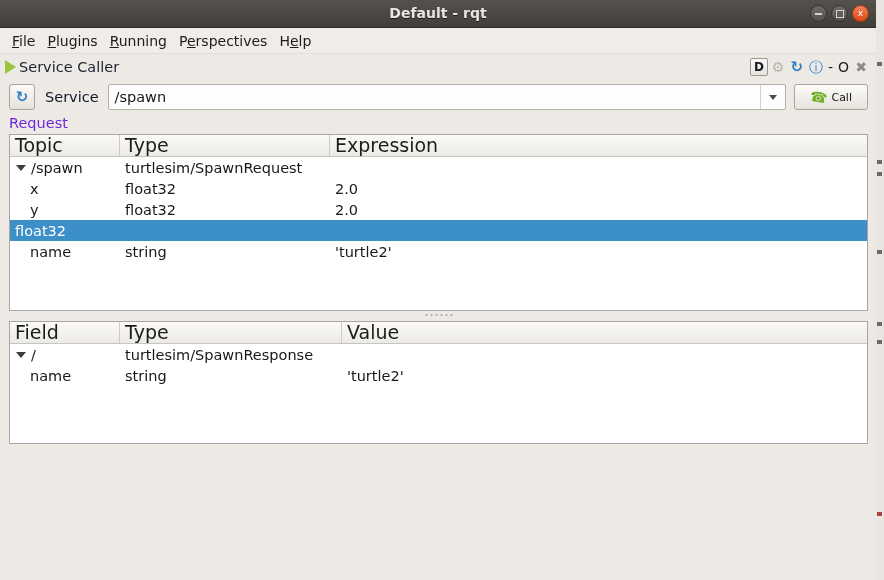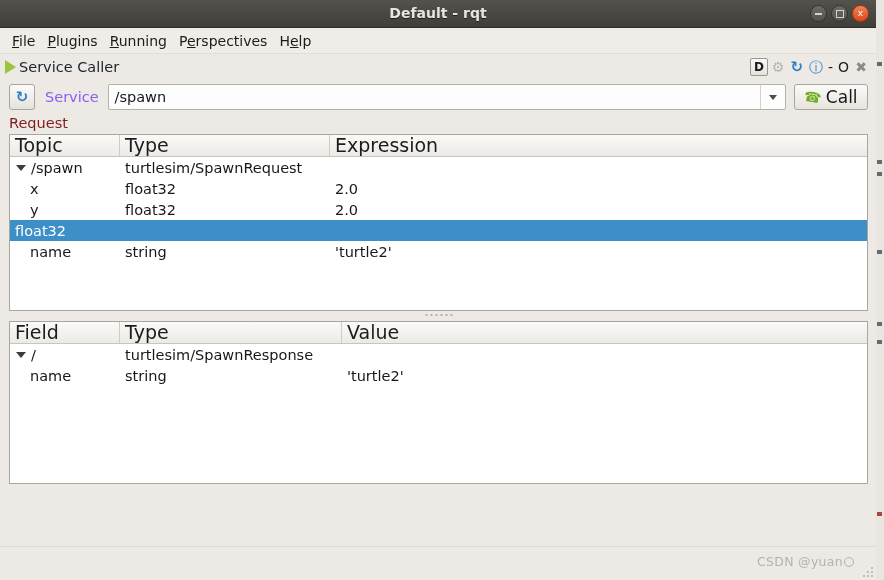--- a/index.html
+++ b/index.html
@@ -189,21 +189,21 @@
   }
   .refresh-glyph {
     font-size: 15px;
     color: #2e7fc4;
     line-height: 1;
     font-weight: bold;
   }
   #service-row .svc-label {
     margin: 0 9px 0 10px;
     font-size: 14.5px;
-    color: #8b5cf6;
+    color: #0f172a;
     white-space: nowrap;
   }
   .combo {
     flex: 1 1 auto;
     height: 26px;
     background: #fdfdfd;
     border: 1px solid #b4b0aa;
     border-radius: 2px;
     box-sizing: border-box;
     display: flex;
@@ -249,28 +249,28 @@
     padding: 0 9px;
     flex: none;
   }
   #call-btn .phone {
     color: #6fae22;
     font-size: 14px;
     line-height: 1;
     transform: rotate(10deg);
   }
   #call-btn .call-label {
-    font-size: 17px;
+    font-size: 11px;
     color: #17181a;
   }
 
   
   .section-label {
     font-size: 14.5px;
-    color: #7f1d1d;
+    color: #6d28d9;
     padding: 1px 0 3px 9px;
   }
 
   
   .tree-panel {
     margin: 0 8px 0 9px;
     border: 1px solid #a9a6a0;
     background: #ffffff;
     box-sizing: border-box;
     overflow: hidden;
@@ -498,21 +498,21 @@
     <div class="grip">
       <i></i>
         <i></i>
         <i></i>
         <i></i>
         <i></i>
         <i></i>
     </div>
   </div>
 
-  <div class="tree-panel" style="height:163px">
+  <div class="tree-panel" style="height:123px">
     <div class="tree-header">
       <div class="hcell" style="width:110px">Field</div>
       <div class="hcell" style="width:222px">Type</div>
       <div class="hcell" style="flex:1 1 auto;border-right:none">Value</div>
     </div>
     <div class="tree-body" id="response-rows">
         <div class="trow">
           <div class="cell c-name" style="width: 110px; padding-left: 6px;">
             <span class="arrow"></span>
             <span>/</span>
@@ -523,28 +523,14 @@
         <div class="trow">
           <div class="cell c-name" style="width: 110px; padding-left: 20px;">
             <span>name</span>
           </div>
           <div class="cell" style="width: 222px; padding-left: 5px;">string</div>
           <div class="cell" style="flex: 1 1 auto; padding-left: 5px;">'turtle2'</div>
         </div>
       </div>
   </div>
 
-  <div id="statusbar">
-    <div id="watermark">
-      <span>CSDN @yuan</span>
-      <span class="ring"></span>
-    </div>
-    <div id="size-grip">
-      <i style="right:0;bottom:0"></i>
-        <i style="right:4px;bottom:0"></i>
-        <i style="right:8px;bottom:0"></i>
-      <i style="right:0;bottom:4px"></i>
-        <i style="right:4px;bottom:4px"></i>
-      <i style="right:0;bottom:8px"></i>
-    </div>
-  </div>
 
 </div>
 
 </body></html>

